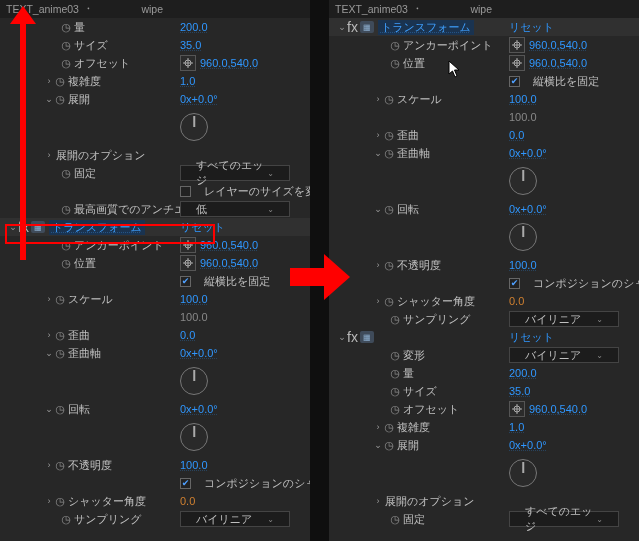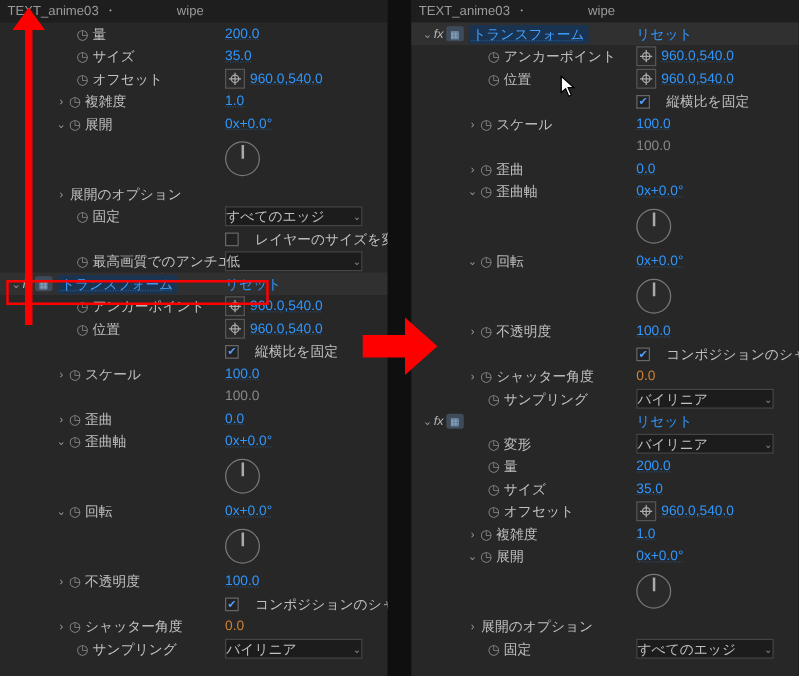--- a/index.html
+++ b/index.html
@@ -22,30 +22,30 @@
 
   .tw { display:inline-flex; width:10px; justify-content:center; color:#9a9a9a; cursor:pointer; font-size:9px; }
   .sw { display:inline-flex; width:12px; justify-content:center; color:#8a8a8a; cursor:pointer; }
   .lbl { flex: 0 0 auto; margin-left:2px; color:#c0c0c0; white-space:nowrap; }
   .lbl.effect { color:#3fa0ff; text-decoration: underline dotted rgba(63,160,255,.3); }
   .val-col { position:absolute; left:180px; display:flex; align-items:center; gap:4px;justify-content:center; }
   .link { color:#2f97ff; cursor:ew-resize; text-decoration: underline dotted rgba(47,151,255,.25); }
   .reset { color:#2f97ff; cursor:pointer; }
   .sel { background:#1a3350; color:#fff; padding:0 3px; }
 
-  .fx { color:#b8b8b8; font-style:italic; font-size:10px; margin-right:2px; }
+  .fx { color:#b8b8b8; font-size:14px; margin-right:2px; }
   .badge { display:inline-flex; width:14px; height:12px; background:#3f4b5a; border-radius:2px; align-items:center; justify-content:center; font-size:8px; color:#8fb0d0; margin-right:2px;}
 
   .anchor-btn { width:16px; height:16px; border:1px solid #555; background:#2b2b2b; display:inline-flex; align-items:center; justify-content:center; color:#aaa; cursor:pointer; }
   .anchor-btn svg { width:10px; height:10px; }
 
   .checkbox { width:11px; height:11px; border:1px solid #666; background:#222; display:inline-flex; align-items:center; justify-content:center; font-size:9px; color:#4fa0ff; cursor:pointer;}
   .checkbox.checked::after { content:"✔"; }
 
-  .dropdown { position:absolute; left:180px; width:110px; height:16px; background:#1c1c1c; border:1px solid #444; display:flex; align-items:center; padding:0 0; color:#c0c0c0; cursor:pointer; justify-content:space-between;}
+  .dropdown { position:absolute; left:180px; width:110px; height:16px; background:#1c1c1c; border:1px solid #444; display:flex; align-items:center; padding:0 15px; color:#c0c0c0; cursor:pointer; justify-content:space-between;}
   .dropdown .dd-caret { font-size:8px; color:#888; }
 
   .dial-row { height:38px; }
   .dial { position:absolute; left:180px; width:28px; height:28px; border:1.5px solid #777; border-radius:50%; background:#2a2a2a; }
   .dial::after { content:""; position:absolute; left:50%; top:2px; width:1.5px; height:11px; background:#aaa; transform:translateX(-50%); }
 
   .cursor { position:absolute; width:14px; height:18px; pointer-events:none; }
 </style>
 </head>
 <body>

